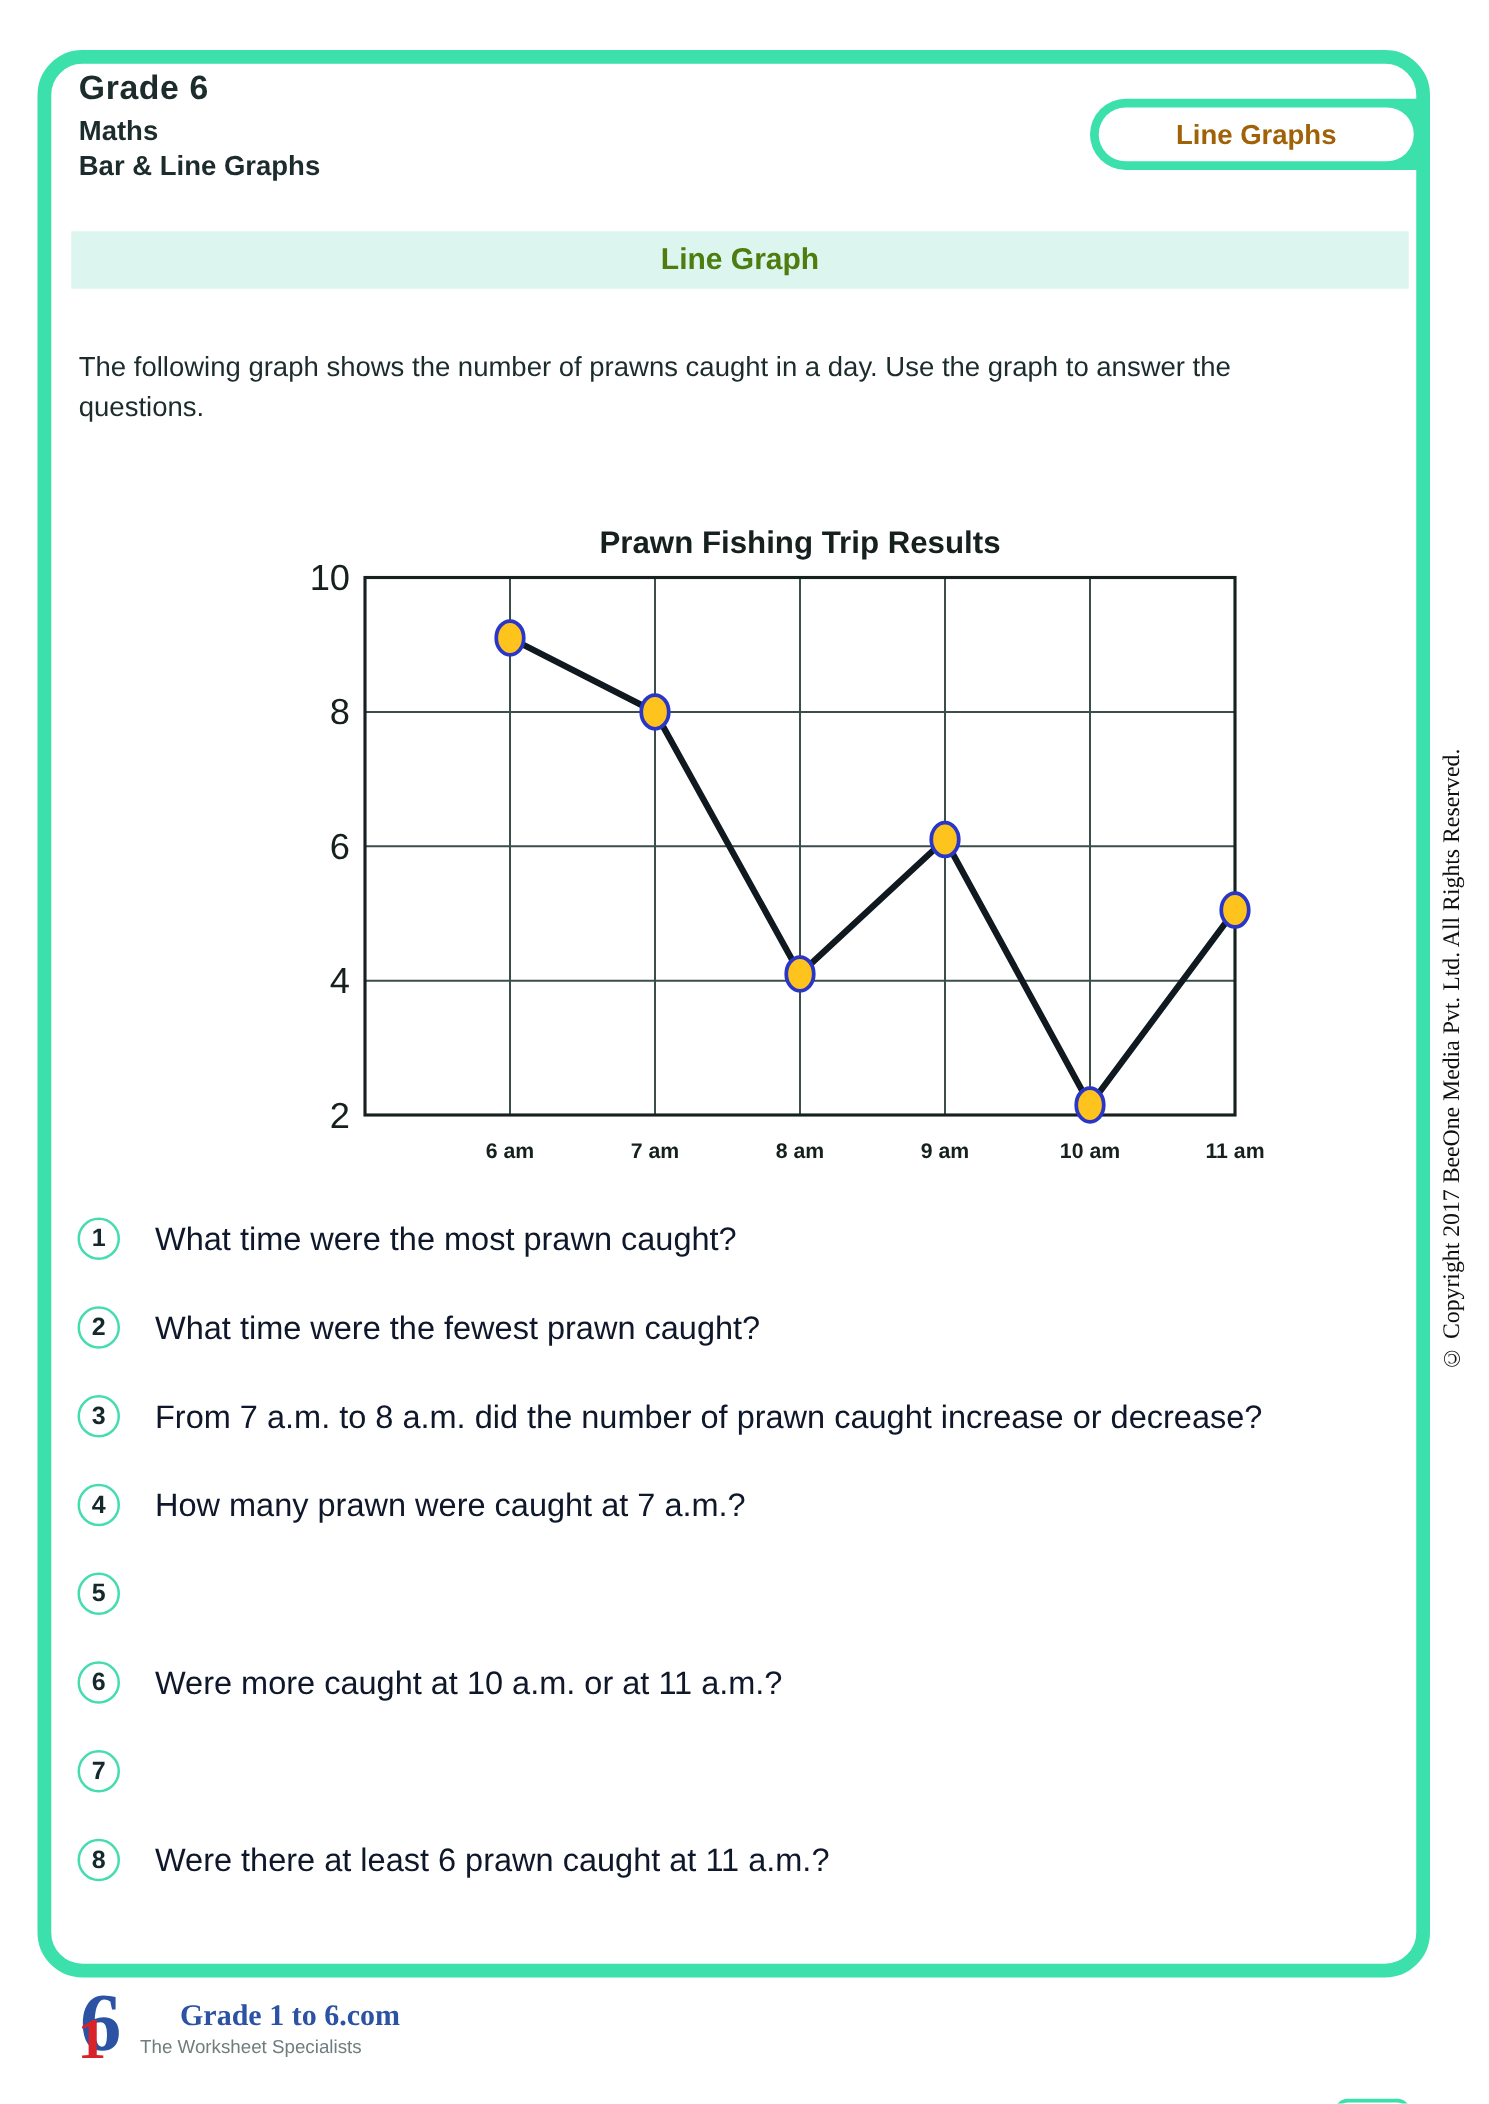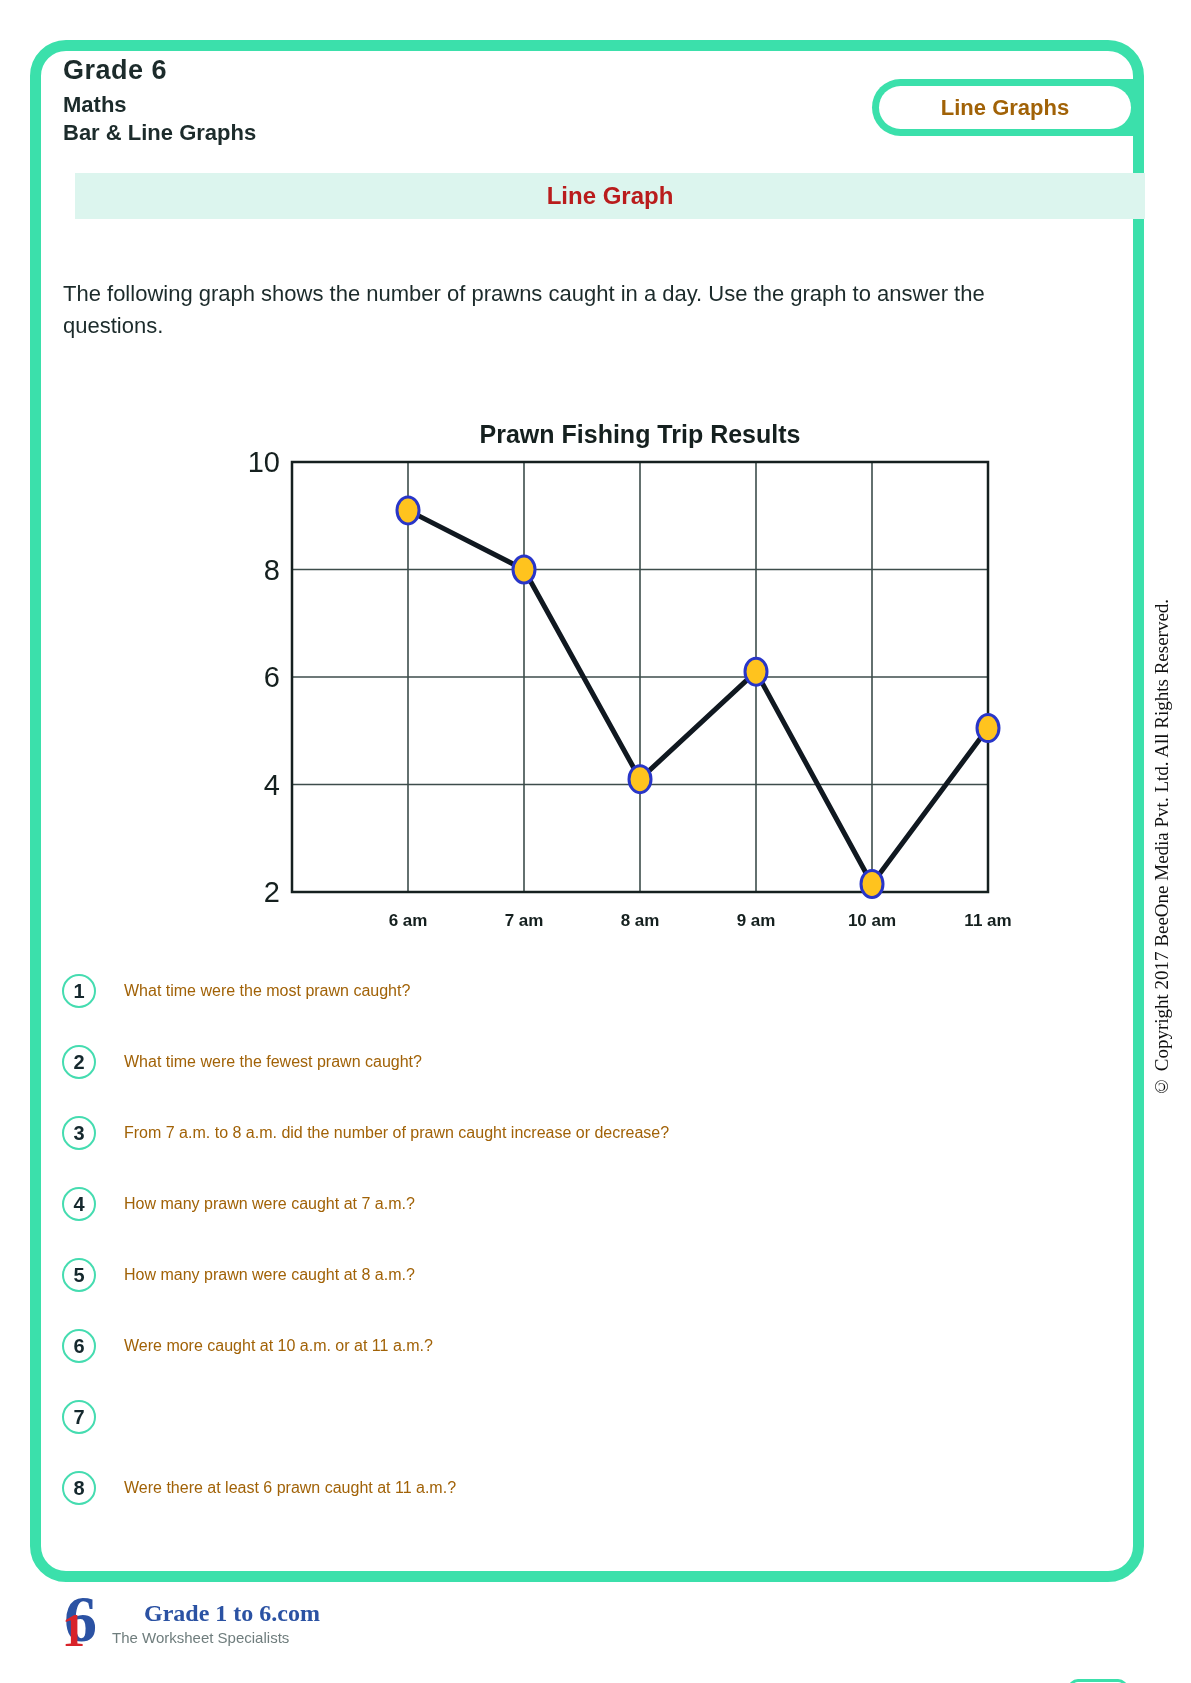--- a/index.html
+++ b/index.html
@@ -17,34 +17,34 @@
   .badge-tab{
     position:absolute;right:47px;top:79px;width:272px;height:57px;background:#3be0ab;
     border-radius:29px 0 0 29px;display:flex;align-items:stretch;
   }
   .badge-pill{
     flex:1;margin:7px 13px 7px 7px;background:#ffffff;border-radius:22px;
     display:flex;align-items:center;justify-content:center;
     font-size:22px;font-weight:bold;color:#a16207;
   }
   .banner{
-    position:absolute;left:57px;top:173px;width:1070px;height:46px;background:#dcf5ee;
-    display:flex;align-items:center;justify-content:center;font-size:24px;font-weight:bold;color:#b91c1c;margin-left:18px;
+    position:absolute;left:57px;top:185px;width:1070px;height:46px;background:#dcf5ee;
+    display:flex;align-items:center;justify-content:center;font-size:24px;font-weight:bold;color:#4d7c0f;
   }
   .intro{position:absolute;left:63px;top:278px;width:1005px;font-size:22px;line-height:1.45;color:#1c2b2b;}
   .chart-title{position:absolute;left:240px;top:420px;width:800px;text-align:center;font-size:25px;font-weight:bold;color:#15201f;}
   .chart-svg{position:absolute;left:240px;top:436px;}
   .questions{position:absolute;left:62px;top:973px;width:1020px;display:flex;flex-direction:column;gap:35px;}
   .q-row{display:flex;align-items:center;height:36px;}
   .q-circle{
     width:34px;height:34px;box-sizing:border-box;border:2.5px solid #45dcb0;border-radius:50%;
     display:flex;align-items:center;justify-content:center;flex:0 0 34px;
     font-size:20px;font-weight:bold;color:#15282d;
   }
-  .q-text{margin-left:28px;font-size:16px;color:#a16207;}
+  .q-text{margin-left:28px;font-size:26px;color:#0f172a;}
   .copyright{
     position:absolute;right:16px;top:595px;height:505px;width:26px;
     writing-mode:vertical-rl;transform:rotate(180deg);
     display:flex;align-items:center;justify-content:center;
     font-family:"Liberation Serif",serif;font-size:19px;color:#101010;white-space:nowrap;
   }
   .logo{position:absolute;left:64px;top:1592px;width:46px;height:64px;}
   .logo-six{position:absolute;left:0;top:-6px;font-family:"Liberation Serif",serif;font-weight:bold;font-size:66px;color:#2b52a3;line-height:1;}
   .logo-one{position:absolute;left:-2px;top:16px;font-family:"Liberation Serif",serif;font-weight:bold;font-size:46px;color:#d8232a;line-height:1;}
   .logo-textcol{position:absolute;left:112px;top:1600px;}
@@ -123,21 +123,20 @@
       <div class="q-row">
         <div class="q-circle">3</div>
         <div class="q-text">From 7 a.m. to 8 a.m. did the number of prawn caught increase or decrease?</div>
       </div>
       <div class="q-row">
         <div class="q-circle">4</div>
         <div class="q-text">How many prawn were caught at 7 a.m.?</div>
       </div>
       <div class="q-row">
         <div class="q-circle">5</div>
-        <div class="q-text">How many prawn were caught at 8 a.m.?</div>
       </div>
       <div class="q-row">
         <div class="q-circle">6</div>
         <div class="q-text">Were more caught at 10 a.m. or at 11 a.m.?</div>
       </div>
       <div class="q-row">
         <div class="q-circle">7</div>
       </div>
       <div class="q-row">
         <div class="q-circle">8</div>

